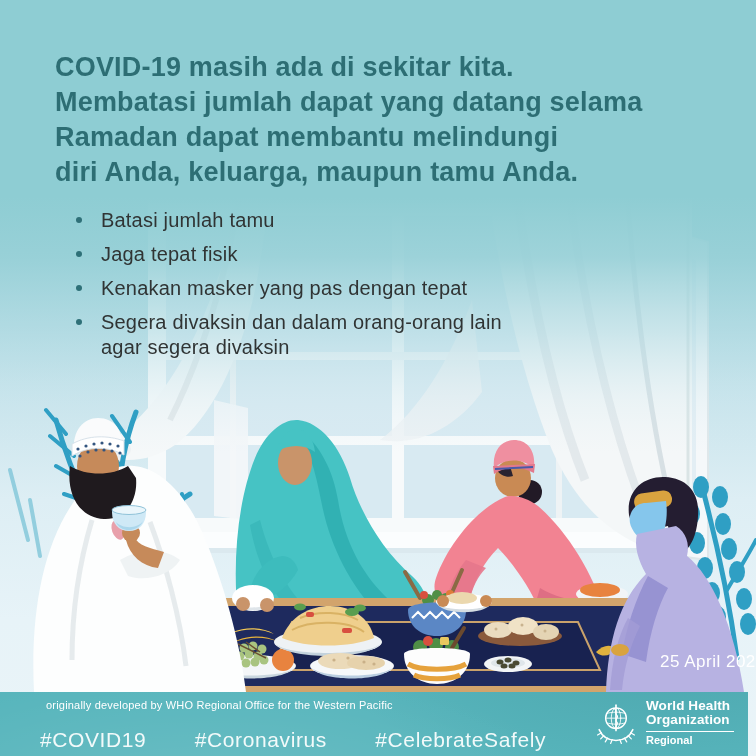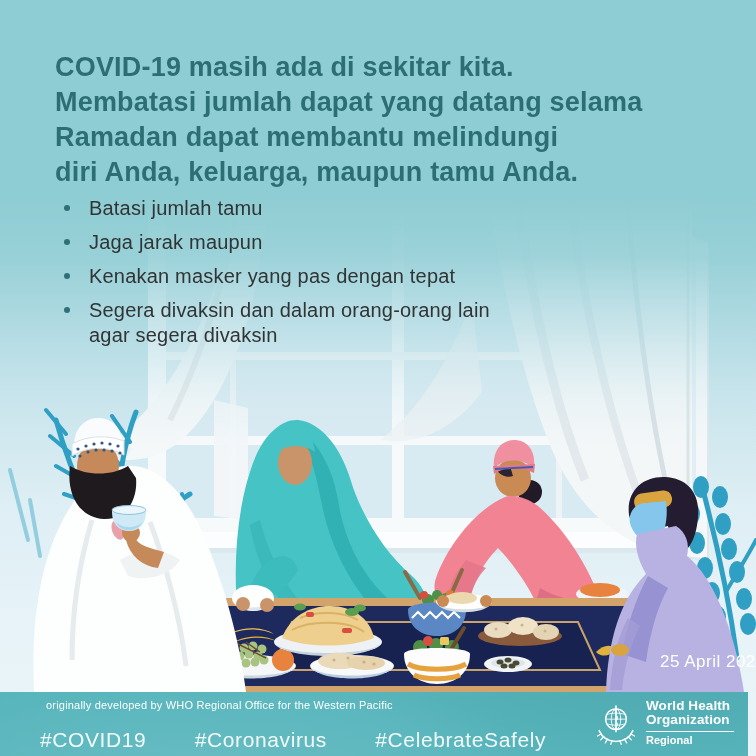--- a/index.html
+++ b/index.html
@@ -8,41 +8,41 @@
     font-family:"Liberation Sans",sans-serif;
     background:linear-gradient(180deg,#8ECDD3 0%,#8ECDD3 22%,#A8D6DE 36%,#C8E4EC 52%,#DDEEF4 66%,#E7F3F8 82%,#EAF4F8 100%);
     padding-left:30px;
   }
   .scene{position:absolute;left:0;top:0;width:756px;height:756px;}
   .headline{
     position:absolute;left:55px;top:50px;width:660px;
     color:#2D6E74;font-size:27px;font-weight:bold;line-height:35px;letter-spacing:.2px;
   }
   .bullets{
-    position:absolute;left:64px;top:196px;width:640px;margin:0;padding:0;list-style:none;
+    position:absolute;left:64px;top:196px;width:640px;margin:12px;padding:0;list-style:none;
     color:#303434;font-size:20px;line-height:25px;letter-spacing:.2px;
   }
   .bullets li{display:flex;align-items:flex-start;margin-bottom:9px;}
   .dot{flex:0 0 auto;width:6px;height:6px;border-radius:50%;background:#2E7078;margin:9px 19px 0 0;}
   .btxt{white-space:pre-line;}
   .date{
     position:absolute;left:638px;top:652px;color:#FFFFFF;font-size:17px;letter-spacing:.5px;margin-left:22px;
   }
   .footer{
     position:absolute;left:0;bottom:0;width:748px;height:64px;
     background:
       radial-gradient(ellipse 620px 220px at 28% 175%, rgba(255,255,255,0.13), rgba(255,255,255,0) 62%),
       radial-gradient(ellipse 560px 200px at 88% -55%, rgba(10,70,80,0.12), rgba(10,70,80,0) 60%),
       #57B5BC;
     color:#fff;
   }
   .attr{position:absolute;left:46px;top:7px;font-size:11px;letter-spacing:.2px;color:#FFFFFF;}
   .tags{position:absolute;left:40px;top:24px;font-size:21px;letter-spacing:.6px;color:#F2FAFA;margin-top:12px;}
   .tags span{margin-right:42px;}
-  .who{position:absolute;right:14px;top:7px;display:flex;align-items:flex-end;}
+  .who{position:absolute;right:14px;top:7px;display:flex;align-items:flex-start;}
   .emblem{width:46px;height:46px;margin-right:7px;}
   .who-text{display:flex;flex-direction:column;}
   .who-name{font-size:13.5px;font-weight:bold;line-height:14px;letter-spacing:.1px;}
   .who-rule{border-top:1.5px solid #fff;margin:4px 0 2px 0;width:88px;}
   .who-country{font-size:11px;font-weight:bold;}
 </style>
 </head>
 <body>
 
 <div class="poster">
@@ -302,21 +302,21 @@
     <div>diri Anda, keluarga, maupun tamu Anda.</div>
   </div>
 
   <ul class="bullets">
     <li>
         <span class="dot"></span>
         <span class="btxt">Batasi jumlah tamu</span>
       </li>
     <li>
         <span class="dot"></span>
-        <span class="btxt">Jaga jarak maupun</span>
+        <span class="btxt">Jaga tepat fisik</span>
       </li>
     <li>
         <span class="dot"></span>
         <span class="btxt">Kenakan masker yang pas dengan tepat</span>
       </li>
     <li>
         <span class="dot"></span>
         <span class="btxt">Segera divaksin dan dalam orang-orang lain
 agar segera divaksin</span>
       </li>

